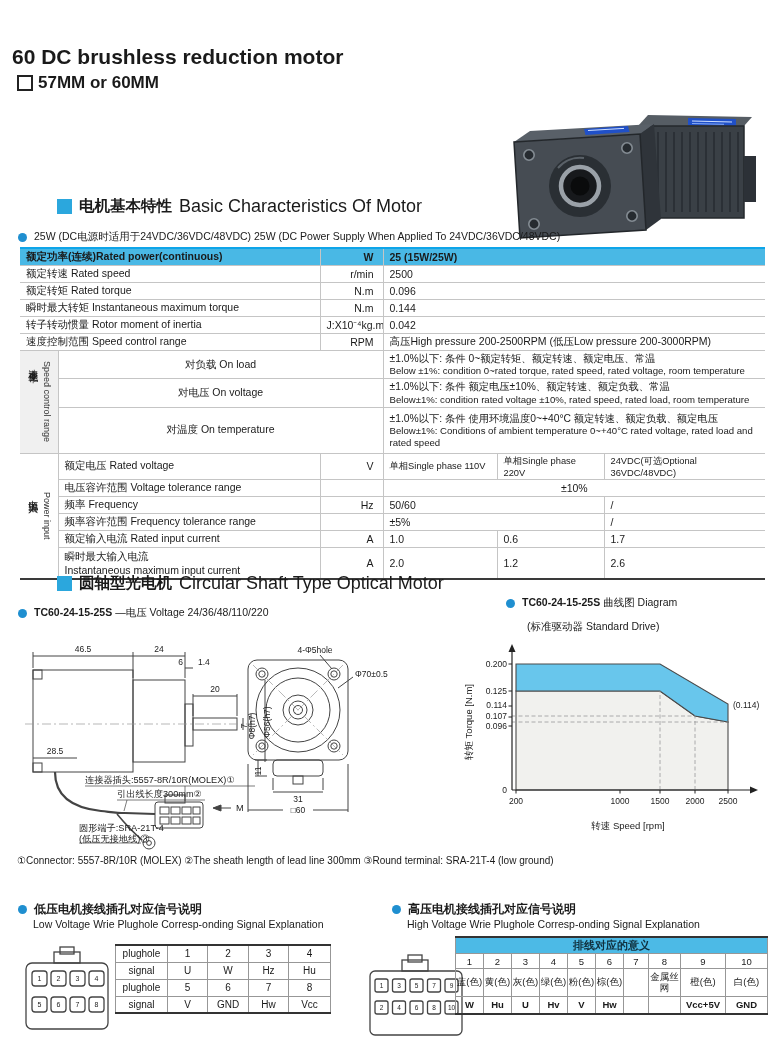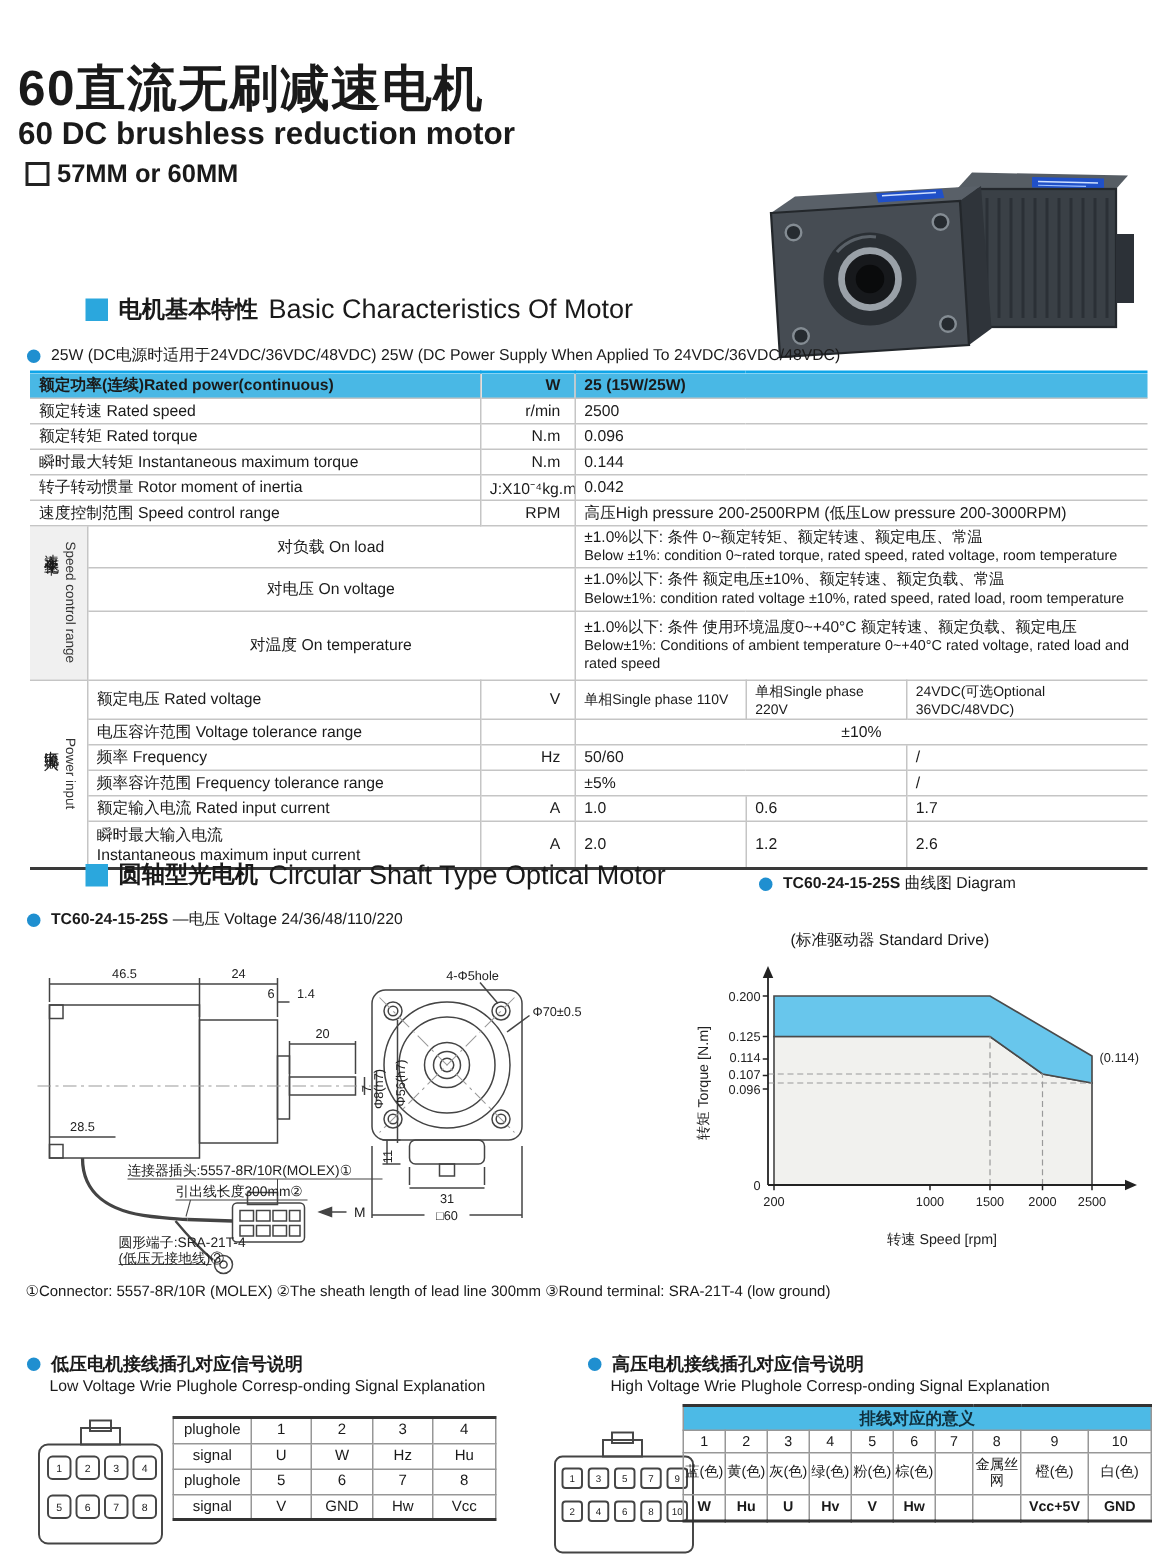--- a/index.html
+++ b/index.html
@@ -51,21 +51,20 @@
   .note{font-size:10px;}
   .ct{font-size:8.5px;fill:#222;}
   .cl{font-size:9.5px;fill:#222;}
 </style>
 </head>
 <body>
 
 <div class="page">
 
   <div class="abs" style="left:12px;top:42px;">
-    <div class="t1">60直流无刷减速电机</div>
     <div class="t2">60 DC brushless reduction motor</div>
     <div class="t3">
       <span class="sqicon"></span>
       <span>57MM or 60MM</span>
     </div>
   </div>
 
   <svg class="abs" style="left:488px;top:102px;" width="276" height="142" viewBox="0 0 276 142">
     <polygon points="150,24 256,24 264,15 160,13" fill="#565d64"></polygon>
     <polygon points="200,16 248,17 248,24 200,23" fill="#2050c8"></polygon>
@@ -234,21 +233,21 @@
   <div class="abs sech" style="left:14px;top:573px;">
     <span class="bluesq" style="background:#2ba7dd"></span>
     <span class="cn">圆轴型光电机</span>
     <span class="en">Circular Shaft Type Optical Motor</span>
   </div>
   <div class="abs bullet" style="left:18px;top:606px;">
     <span class="dot" style="background:#1f8fd0"></span>
     <span><b>TC60-24-15-25S</b>
     <span>—电压 Voltage 24/36/48/110/220</span></span>
   </div>
-  <div class="abs bullet" style="left:506px;top:582px;">
+  <div class="abs bullet" style="left:506px;top:596px;">
     <span class="dot" style="background:#1f8fd0"></span>
     <span><b>TC60-24-15-25S</b>
     <span>曲线图 Diagram</span></span>
   </div>
   <div class="abs" style="left:527px;top:620px;font-size:10.5px;">(标准驱动器 Standard Drive)</div>
 
   <svg class="abs" style="left:15px;top:630px;" width="445" height="224" viewBox="0 0 445 224">
     <g stroke="#444" stroke-width="1" fill="none">
 
       <rect x="18" y="40" width="100" height="102"></rect>

